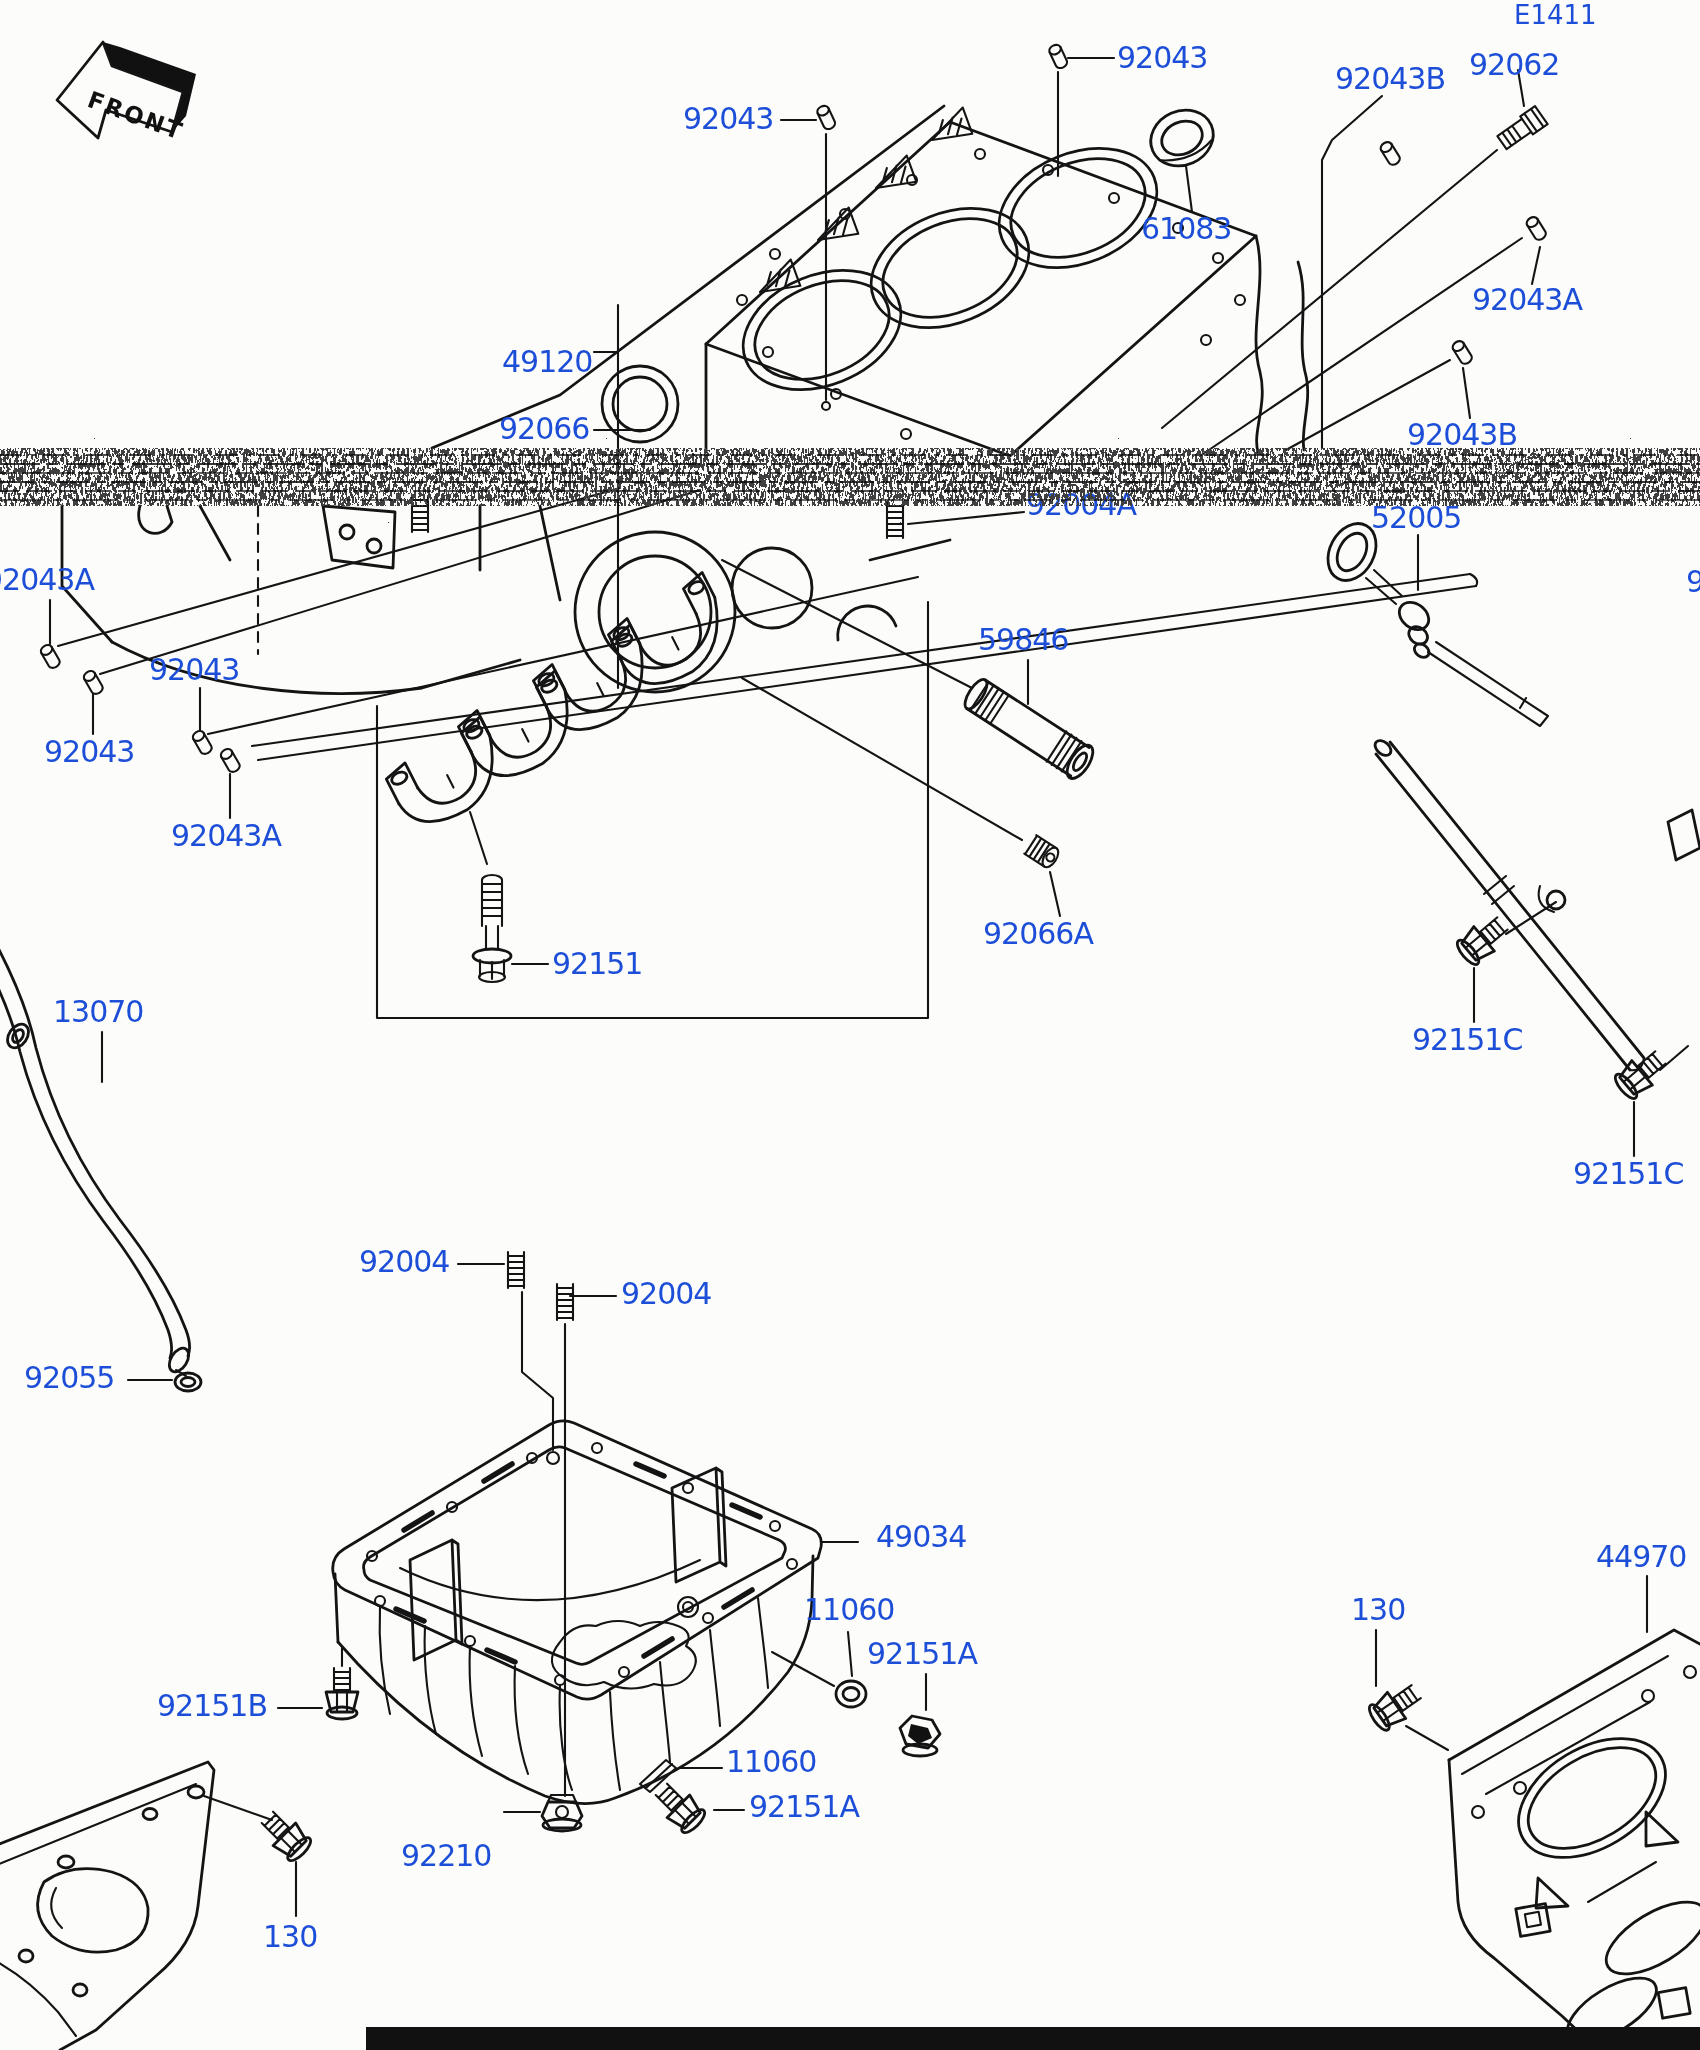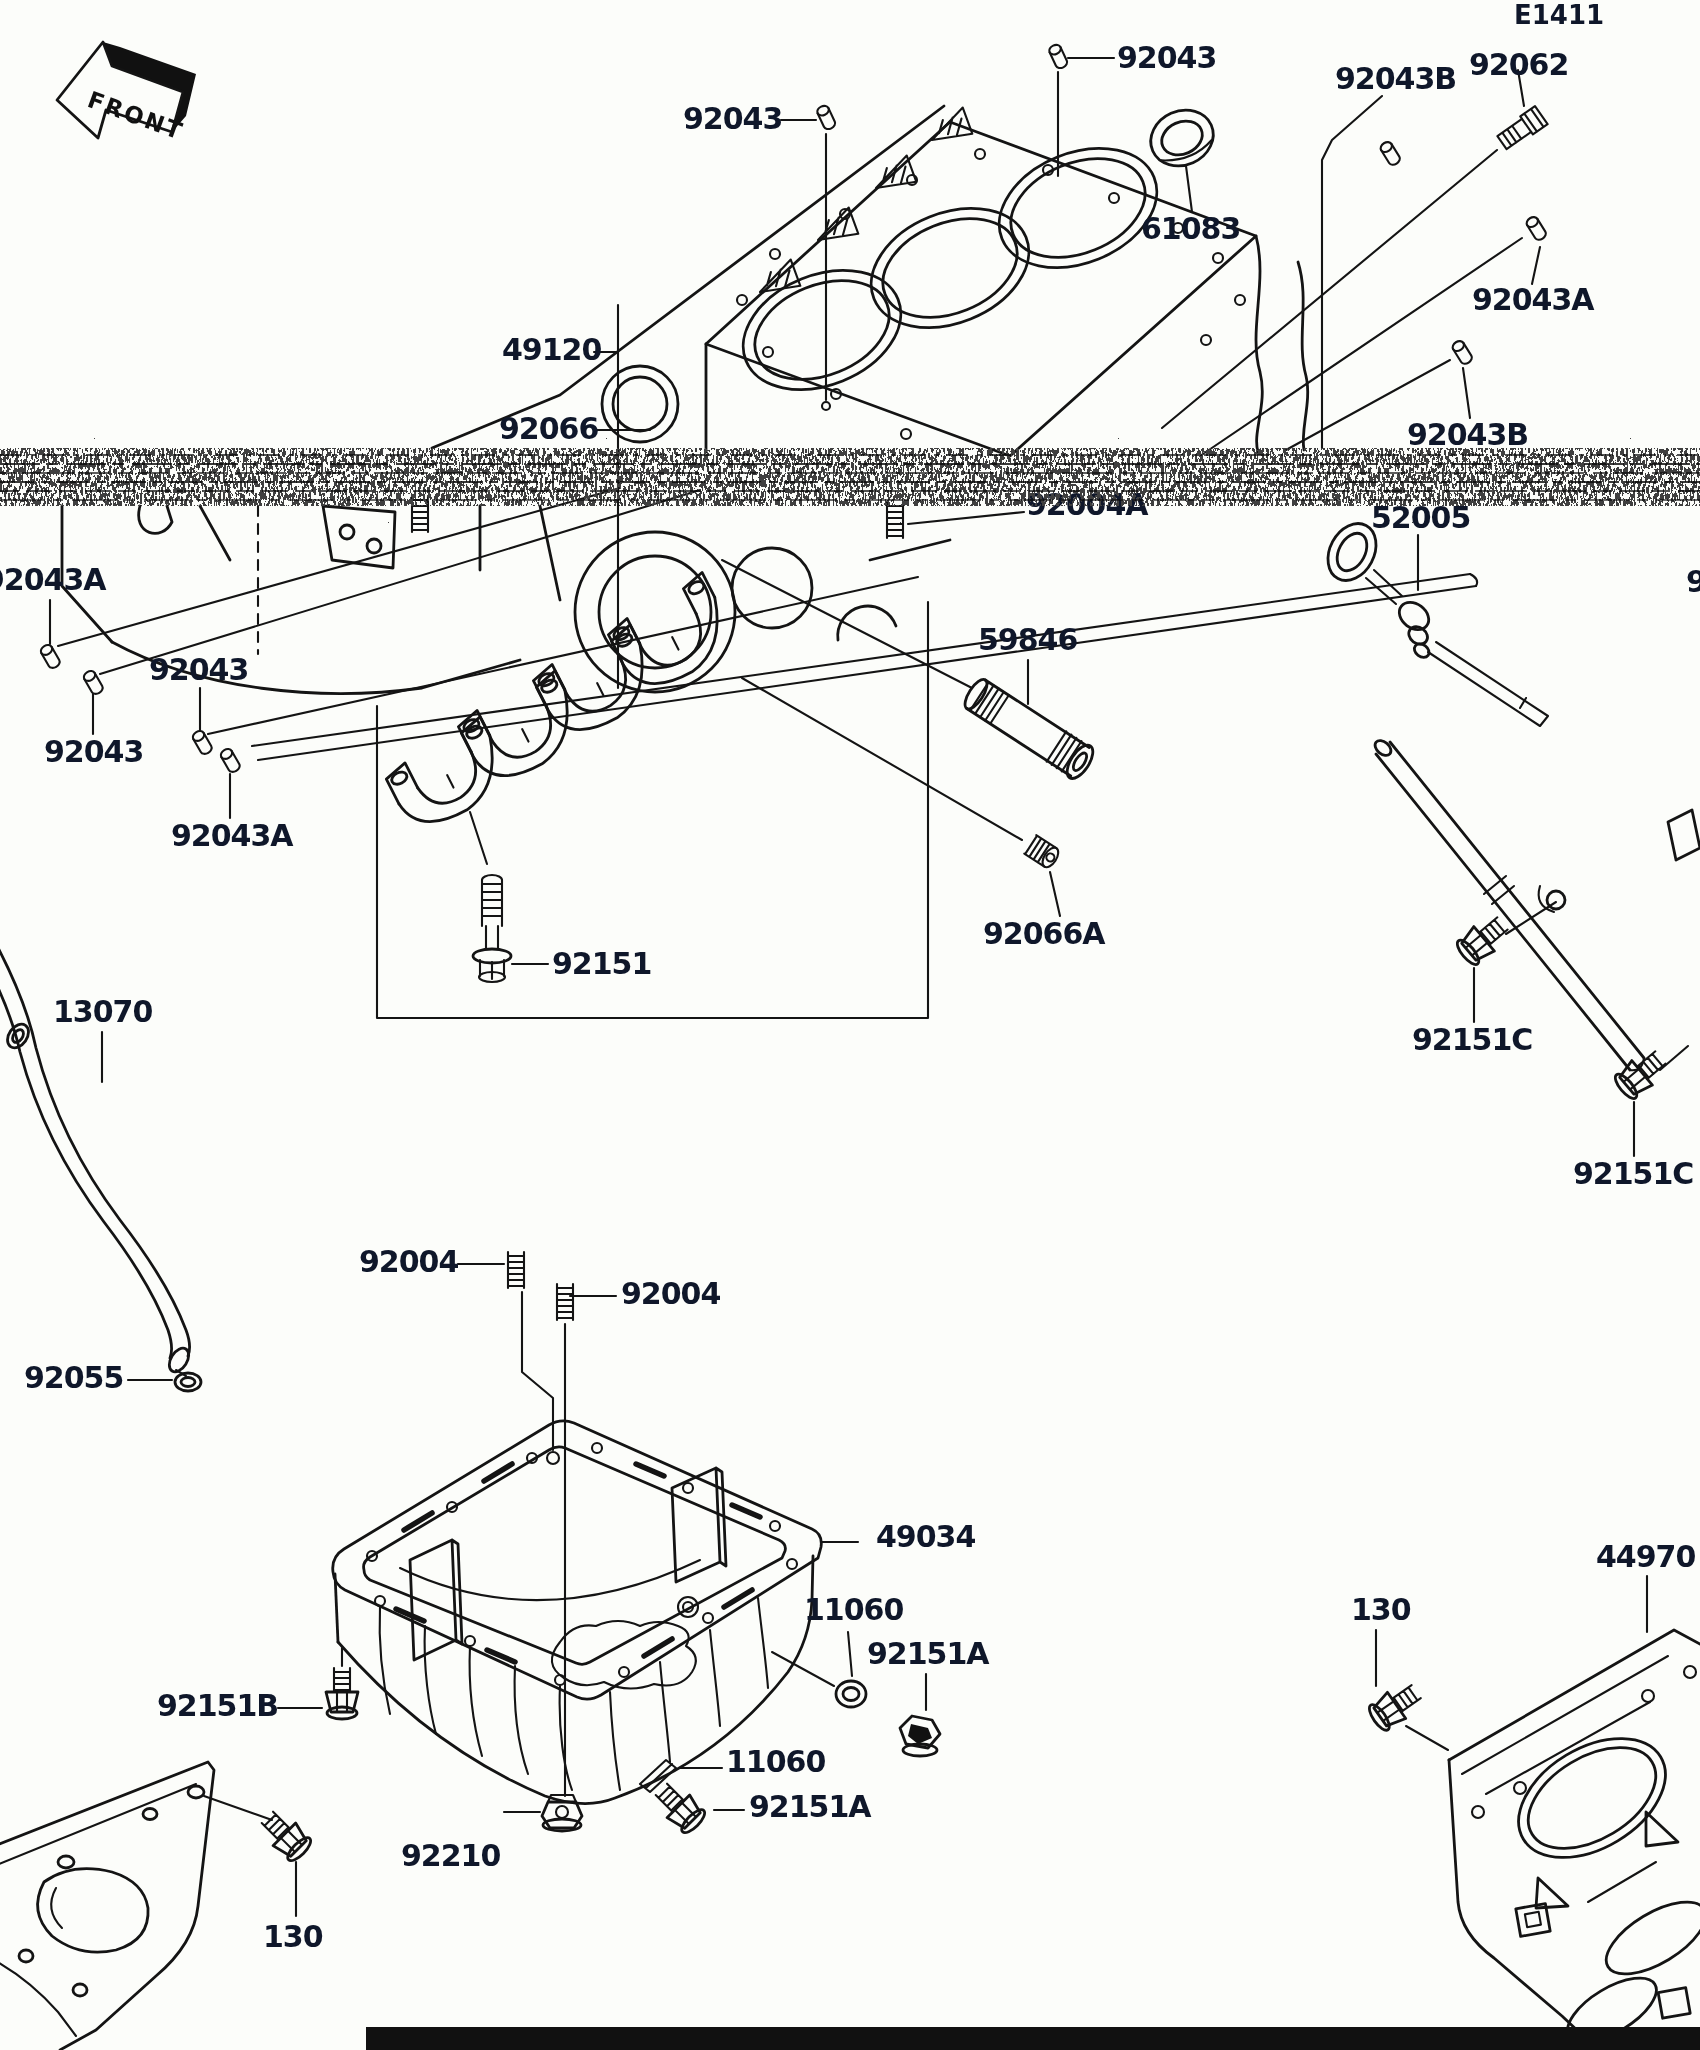--- a/index.html
+++ b/index.html
@@ -5,22 +5,22 @@
   html,body{margin:0;padding:0}
   body{
     width:1700px;height:2050px;position:relative;overflow:hidden;
     background:#fcfdfa;font-family:"DejaVu Sans",sans-serif;
   }
   #art,#noise{position:absolute;left:0;top:0}
   #art{z-index:1}
   #labels{position:absolute;left:0;top:0;width:100%;height:100%;z-index:2}
   #noise{z-index:3;pointer-events:none}
   .part-label{
-    position:absolute;font-weight:bold;font-size:30px;letter-spacing:-1px;
-    color:#0f172a;white-space:nowrap;line-height:1.0;
+    position:absolute;font-weight:normal;font-size:30px;letter-spacing:-1px;
+    color:#1d4ed8;white-space:nowrap;line-height:1.0;
   }
   .code-label{font-size:26px;letter-spacing:0px}
   svg{display:block}
   .ink{stroke:#141414;fill:none;stroke-width:2.8;stroke-linecap:round;stroke-linejoin:round}
   .thin{stroke-width:2.1}
   .thick{stroke-width:5.5}
   .fillb{fill:#111;stroke:none}
   .fillw{fill:#fcfdfa}
 </style>
 </head>
@@ -423,21 +423,21 @@
 
 <div id="labels">
     <div class="part-label code-label" style="left: 1514px; top: 2px;">E1411</div>
     <div class="part-label" style="left: 683px; top: 104px;">92043</div>
     <div class="part-label" style="left: 1117px; top: 43px;">92043</div>
     <div class="part-label" style="left: 1335px; top: 64px;">92043B</div>
     <div class="part-label" style="left: 1469px; top: 50px;">92062</div>
     <div class="part-label" style="left: 1141px; top: 214px;">61083</div>
     <div class="part-label" style="left: 1472px; top: 285px;">92043A</div>
     <div class="part-label" style="left: 1407px; top: 420px;">92043B</div>
-    <div class="part-label" style="left: 502px; top: 335px; text-align: right;">49120</div>
+    <div class="part-label" style="left: 502px; top: 347px; text-align: right;">49120</div>
     <div class="part-label" style="left: 499px; top: 414px;">92066</div>
     <div class="part-label" style="left: 1026px; top: 490px;">92004A</div>
     <div class="part-label" style="left: 1371px; top: 503px;">52005</div>
     <div class="part-label" style="left: -16px; top: 565px;">92043A</div>
     <div class="part-label" style="left: 1686px; top: 567px;">9</div>
     <div class="part-label" style="left: 149px; top: 655px;">92043</div>
     <div class="part-label" style="left: 44px; top: 737px;">92043</div>
     <div class="part-label" style="left: 978px; top: 625px;">59846</div>
     <div class="part-label" style="left: 171px; top: 821px;">92043A</div>
     <div class="part-label" style="left: 983px; top: 919px;">92066A</div>

